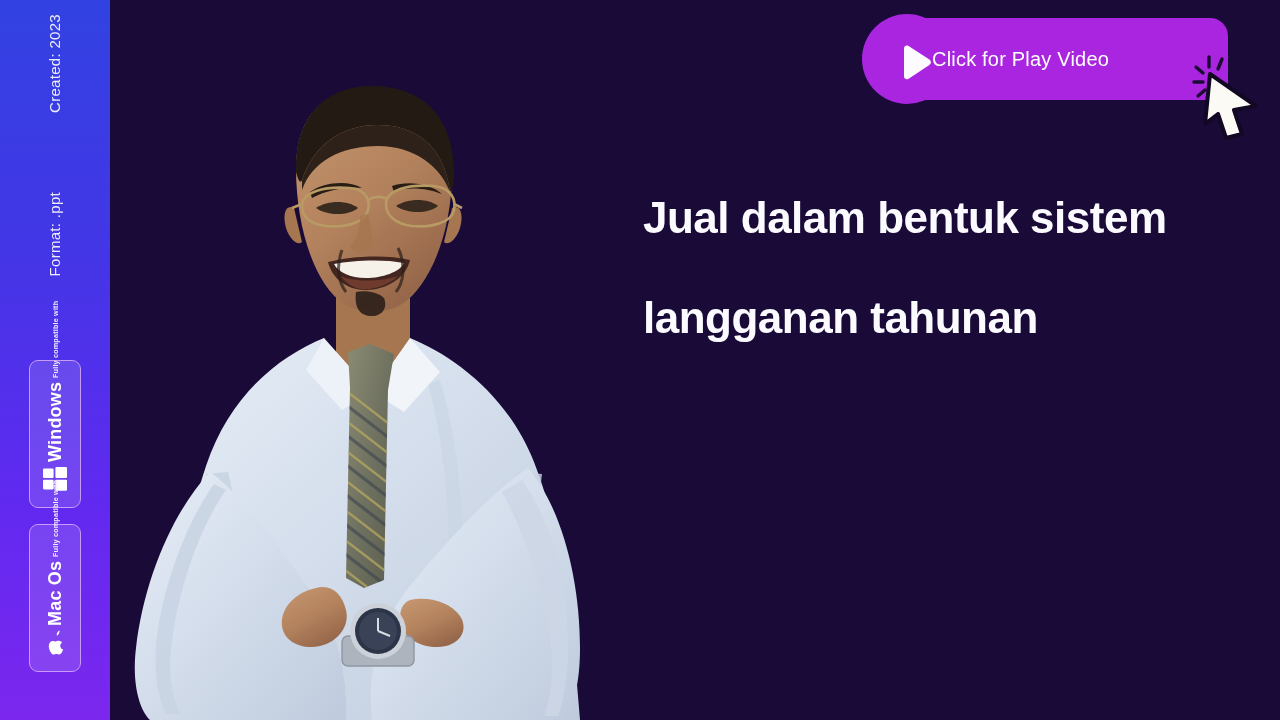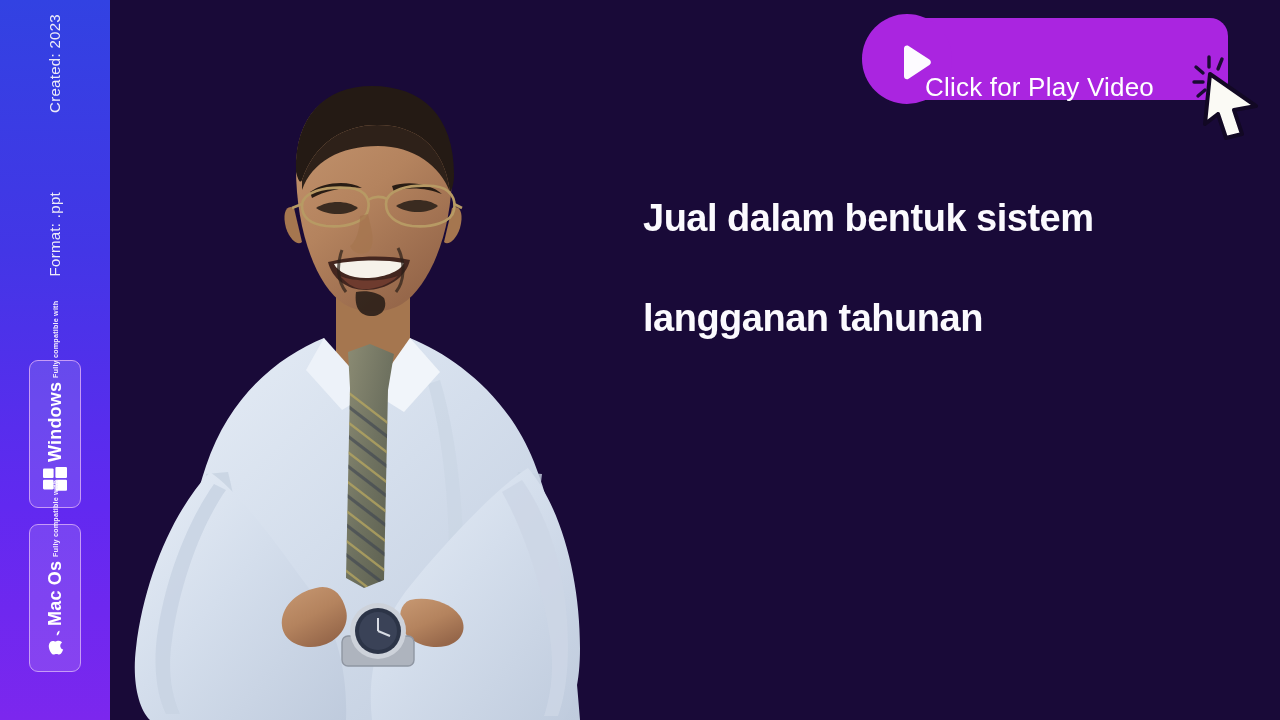--- a/index.html
+++ b/index.html
@@ -61,21 +61,21 @@
   #person {
     position:absolute; left:110px; bottom:0;
     width:530px; height:640px; z-index:3;
     overflow:hidden;
   }
 
   
   #headline {
     position:absolute; left:643px; top:168px; width:560px;
     color:#FBFAFE;
-    font-size:38px; font-weight:700;
+    font-size:44px; font-weight:700;
     line-height:100px;
     letter-spacing:-0.5px;
     z-index:4;
   }
 
   
   #play-video-button {
     position:absolute; left:862px; top:18px;
     width:366px; height:82px; z-index:6;
     cursor:pointer;
@@ -90,26 +90,25 @@
     position:absolute; left:0; top:-4px;
     width:90px; height:90px;
     background:#AA25E0;
     border-radius:50%;
   }
   #pv-play {
     position:absolute; left:34px; top:25px;
     z-index:2;
   }
   #pv-label {
-    position:absolute; left:63px; top:0; height:82px;
+    position:absolute; left:70px; top:0; height:82px;
     display:flex; align-items:center;
-    color:#FFFFFF; font-size:26px; font-weight:400;
+    color:#FFFFFF; font-size:20px; font-weight:400;
     letter-spacing:0.2px; white-space:nowrap;
     z-index:2;
-    margin-top:28px;
   }
   #cursor-pointer {
     position:absolute; left:330px; top:34px;
     z-index:7; pointer-events:none;
   }
 </style>
 </head>
 <body>
 
 <div id="sidebar">

